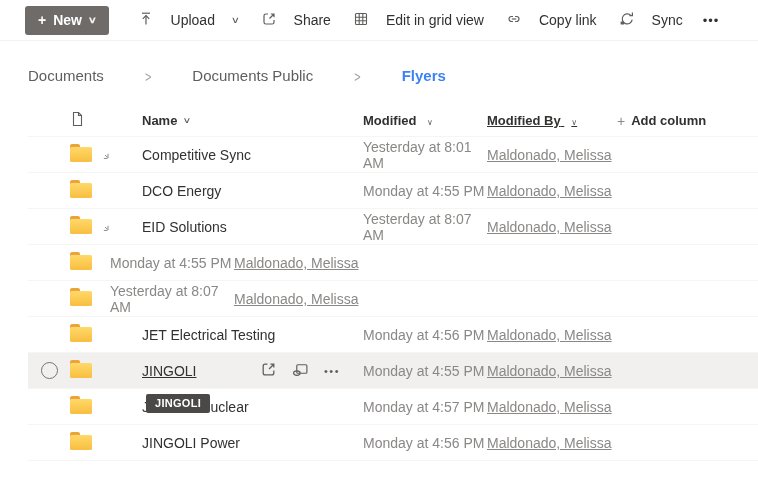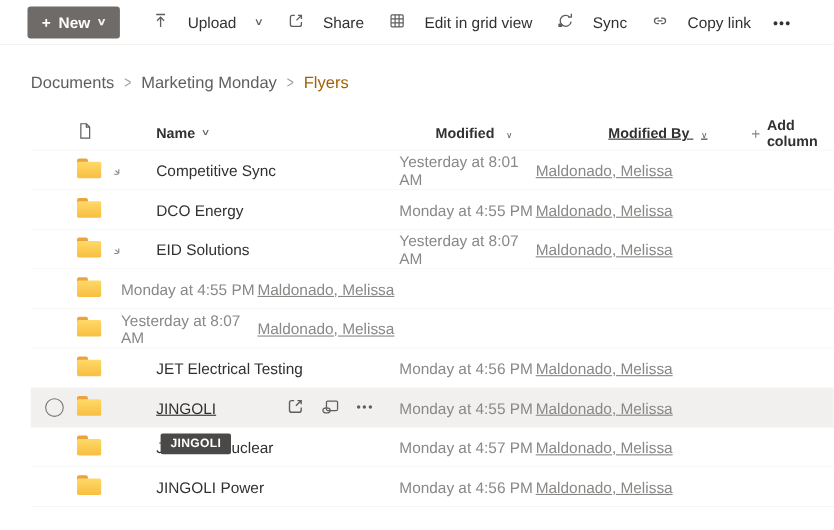--- a/index.html
+++ b/index.html
@@ -35,41 +35,41 @@
     display:flex;align-items:center;gap:17px;height:40px;padding:0 11px;
     background:none;border:none;font-family:inherit;font-size:14px;color:var(--text-primary);
     cursor:pointer;white-space:nowrap;
   }
   .cmd svg{flex:0 0 auto;}
   .cmd .chev{font-size:9px;color:var(--icon-gray);transform:scaleX(1.4);}
   .more-btn{font-size:13px;letter-spacing:1px;color:var(--text-primary);padding:0 9px;}
 
   
   .breadcrumb{
-    display:flex;align-items:center;padding:26px 0 0 28px;font-size:15px;color:var(--icon-gray);
+    display:flex;align-items:center;padding:26px 0 0 28px;font-size:15px;color:var(--icon-gray);gap:32px;
   }
   .breadcrumb .crumb{cursor:pointer;}
   .breadcrumb .sep{margin:0 9px;color:#A19F9D;font-size:11px;transform:scaleY(1.4);}
-  .breadcrumb .current{color:#a16207;font-weight:400;}
+  .breadcrumb .current{color:#3b82f6;font-weight:700;}
 
   
   .table{margin-top:21px;padding-left:28px;}
   .thead{
     display:flex;align-items:center;height:32px;font-size:13px;font-weight:700;
     border-bottom:1px solid #F5F5F4;
   }
   .c-check{width:42px;display:flex;align-items:center;justify-content:center;}
   .c-icon{width:40px;display:flex;align-items:center;}
   .c-name{width:253px;display:flex;align-items:center;position:relative;padding-left:32px;}
   .c-modified{width:124px;}
   .c-modifiedby{width:130px;text-decoration:underline;}
   .c-add{flex:1;display:flex;align-items:center;gap:6px;font-weight:600;font-size:13px;cursor:pointer;}
   .c-add .plus{color:#8A8886;font-weight:400;font-size:14px;}
   .th-chev{font-size:8px;color:var(--icon-gray);margin-left:7px;transform:scaleX(1.5);font-weight:400;}
-  .thead .c-modified,.thead .c-modifiedby{font-weight:700;cursor:pointer;margin-left:33px;}
+  .thead .c-modified,.thead .c-modifiedby{font-weight:700;cursor:pointer;}
   .thead .c-name{cursor:pointer;}
 
   .row{
     display:flex;align-items:center;height:36px;border-bottom:1px solid #F5F5F4;
     font-size:14px;background:#fff;cursor:pointer;
   }
   .row .radio{
     display:none;width:17px;height:17px;border:1px solid #767472;border-radius:50%;background:transparent;
   }
   .row.hovered{background:var(--hover-row-bg);}
@@ -144,48 +144,48 @@
           <rect x="2.5" y="2.5" width="11" height="11" rx="1"></rect>
           <path d="M2.5 6.2 H13.5 M2.5 9.8 H13.5 M6.2 2.5 V13.5 M9.8 2.5 V13.5"></path>
         </svg>
       </span>
       <span>Edit in grid view</span>
     </button>
 
     <button class="cmd">
       <span>
         <svg width="16" height="16" viewBox="0 0 16 16" fill="none" stroke="#605E5C" stroke-width="1.2">
+          <path d="M7 5.5 H5.5 a2.5 2.5 0 0 0 0 5 H7"></path>
+          <path d="M9 5.5 h1.5 a2.5 2.5 0 0 1 0 5 H9"></path>
+          <path d="M5.8 8 h4.4"></path>
+        </svg>
+      </span>
+      <span>Copy link</span>
+    </button>
+
+    <button class="cmd">
+      <span>
+        <svg width="16" height="16" viewBox="0 0 16 16" fill="none" stroke="#605E5C" stroke-width="1.2">
           <path d="M13.2 8.6 a5 5 0 1 1 -1.4 -4.2"></path>
           <path d="M13.4 1.6 v3 h-3"></path>
           <rect x="1.6" y="10.4" width="3.6" height="3.2" rx="0.6" fill="#605E5C" stroke="none"></rect>
         </svg>
       </span>
       <span>Sync</span>
     </button>
 
-    <button class="cmd">
-      <span>
-        <svg width="16" height="16" viewBox="0 0 16 16" fill="none" stroke="#605E5C" stroke-width="1.2">
-          <path d="M7 5.5 H5.5 a2.5 2.5 0 0 0 0 5 H7"></path>
-          <path d="M9 5.5 h1.5 a2.5 2.5 0 0 1 0 5 H9"></path>
-          <path d="M5.8 8 h4.4"></path>
-        </svg>
-      </span>
-      <span>Copy link</span>
-    </button>
-
     <button class="cmd more-btn">
       <span>•••</span>
     </button>
   </div>
 
   <div class="breadcrumb">
     <span class="crumb">Documents</span>
     <span class="sep">&gt;</span>
-    <span class="crumb">Marketing Monday</span>
+    <span class="crumb">Documents Public</span>
     <span class="sep">&gt;</span>
     <span class="crumb current">Flyers</span>
   </div>
 
   <div class="table">
     <div class="thead">
       <div class="c-check"></div>
       <div class="c-icon">
         <span>
           <svg width="15" height="16" viewBox="0 0 15 16" fill="none" stroke="#605E5C" stroke-width="1.1">

